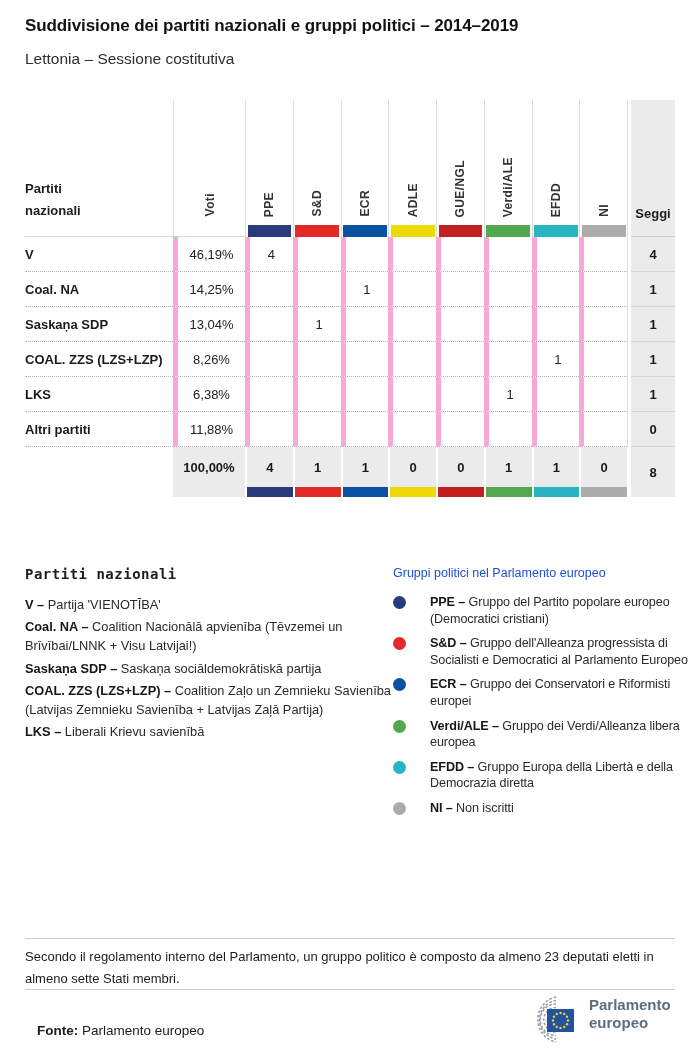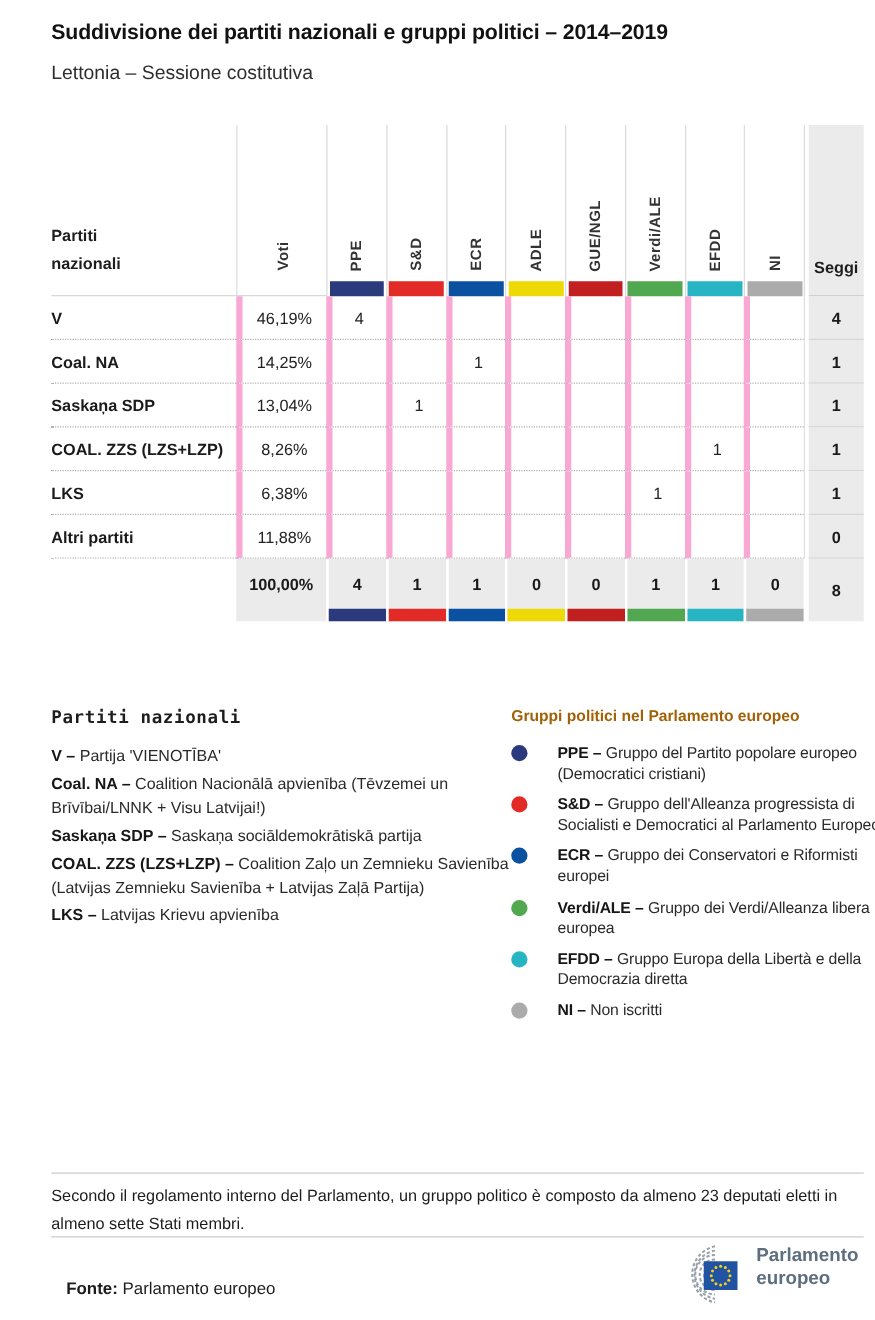--- a/index.html
+++ b/index.html
@@ -2,21 +2,21 @@
 <html><head>
 <meta charset="utf-8">
 <style>
   * { margin:0; padding:0; box-sizing:border-box; }
   html,body { background:#ffffff; }
   body {
     width:700px; height:1056px; position:relative;
     font-family:"Liberation Sans", sans-serif;
     color:#1a1a1a;
   }
-  .page { position:absolute; inset:0; background:#fff; overflow:hidden;margin-left:16px; }
+  .page { position:absolute; inset:0; background:#fff; overflow:hidden; }
 
   
   .title {
     position:absolute; left:25px; top:16px;
     font-size:17px; font-weight:700; color:#121212; letter-spacing:-0.1px;
   }
   .subtitle {
     position:absolute; left:25px; top:50px;
     font-size:15.5px; font-weight:400; color:#2e2e2e;
   }
@@ -80,21 +80,21 @@
   
   .legend-left { position:absolute; left:25px; top:566px; width:368px; }
   .legend-left h3 {
     font-family:"DejaVu Sans Mono", monospace;
     font-size:14px; font-weight:700; color:#1d1d1d; margin-bottom:13px; letter-spacing:0.5px;
   }
   .pl-item { font-size:12.8px; line-height:1.5; color:#2a2a2a; margin-bottom:3px; }
   .pl-item b { color:#161616; }
 
   .legend-right { position:absolute; left:393px; top:566px; width:296px; }
-  .legend-right h3 { font-size:12.5px; font-weight:700; color:#a16207; margin-bottom:14px; }
+  .legend-right h3 { font-size:12.5px; font-weight:400; color:#1d4ed8; margin-bottom:14px; }
   .gl-item { display:flex; gap:24px; margin-bottom:8px; font-size:12.6px; line-height:1.32; color:#2a2a2a; letter-spacing:-0.1px; }
   .gl-dot { width:13px; height:13px; border-radius:50%; flex:0 0 13px; margin-top:2px; }
   .gl-item b { color:#161616; }
 
   
   .rule { position:absolute; left:25px; width:650px; border-top:1px solid #cccccc; }
   .rule-1 { top:938px; }
   .rule-2 { top:989px; }
   .footnote { position:absolute; left:25px; top:946px; width:650px; font-size:13px; line-height:1.68; color:#1c1c1c; }
 
@@ -272,21 +272,21 @@
     <div class="cell t-gap"></div>
     <div class="cell t-seggi">8</div>
   </div>
 
   <div class="legend-left">
     <h3>Partiti nazionali</h3>
     <div class="pl-item"><b>V –</b> <span>Partija 'VIENOTĪBA'</span></div>
     <div class="pl-item"><b>Coal. NA –</b> <span>Coalition Nacionālā apvienība (Tēvzemei un Brīvībai/LNNK + Visu Latvijai!)</span></div>
     <div class="pl-item"><b>Saskaņa SDP –</b> <span>Saskaņa sociāldemokrātiskā partija</span></div>
     <div class="pl-item"><b>COAL. ZZS (LZS+LZP) –</b> <span>Coalition Zaļo un Zemnieku Savienība (Latvijas Zemnieku Savienība + Latvijas Zaļā Partija)</span></div>
-    <div class="pl-item"><b>LKS –</b> <span>Latvijas Krievu apvienība</span></div>
+    <div class="pl-item"><b>LKS –</b> <span>Liberali Krievu savienībā</span></div>
   </div>
 
   <div class="legend-right">
     <h3>Gruppi politici nel Parlamento europeo</h3>
     <div class="gl-item">
         <span class="gl-dot" style="background-color: rgb(42, 58, 125);"></span>
         <span><b>PPE –</b> <span>Gruppo del Partito popolare europeo (Democratici cristiani)</span></span>
       </div>
     <div class="gl-item">
         <span class="gl-dot" style="background-color: rgb(226, 42, 39);"></span>

